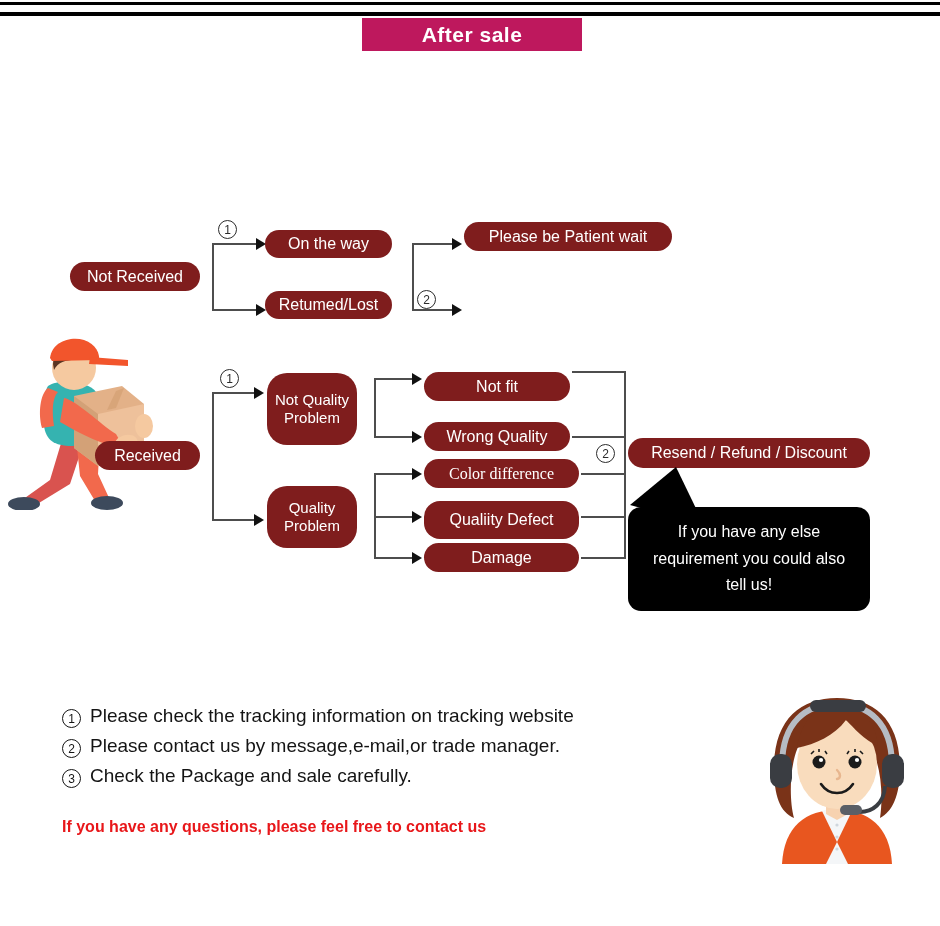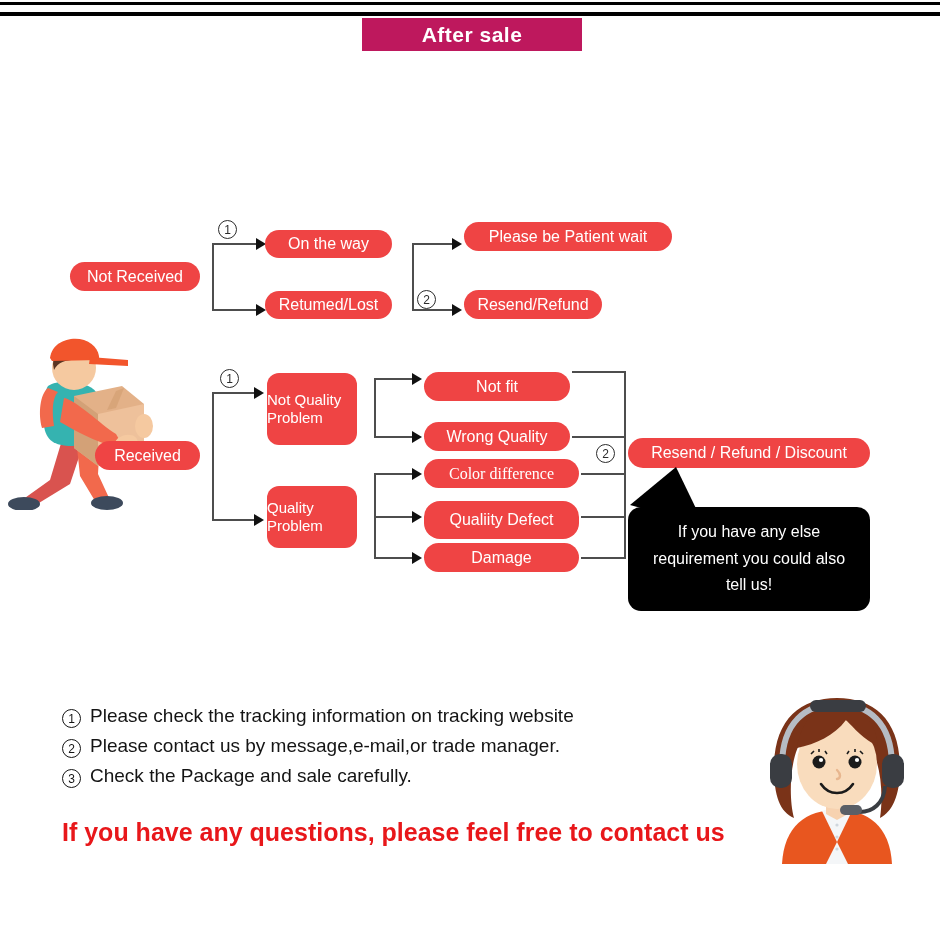--- a/index.html
+++ b/index.html
@@ -40,31 +40,31 @@
     font-weight: bold;
     letter-spacing: 0.5px;
     display: flex;
     align-items: center;
     justify-content: center;
   }
 
   
   .node {
     position: absolute;
-    background: #ef4444;
+    background: #7f1d1d;
     color: #ffffff;
     display: flex;
     align-items: center;
     justify-content: center;
-    text-align: left;
+    text-align: center;
     line-height: 1.08;
     box-sizing: border-box;
   }
   .pill { border-radius: 16px; }
-  .soft { border-radius: 12px; }
+  .soft { border-radius: 20px; }
 
   
   .marker {
     position: absolute;
     width: 19px;
     height: 19px;
     border: 1.4px solid #2b2b2b;
     border-radius: 50%;
     color: #2b2b2b;
     font-size: 12px;
@@ -143,21 +143,21 @@
     align-items: center;
     justify-content: center;
     margin-right: 9px;
     margin-top: 4px;
     box-sizing: border-box;
   }
   #red-line {
     position: absolute;
     left: 62px;
     top: 818px;
-    font-size: 25px;
+    font-size: 16px;
     font-weight: bold;
     color: #e8171a;
     white-space: nowrap;
   }
 
   
   #courier  { position: absolute; left: 4px;   top: 330px; }
   #agent    { position: absolute; left: 752px; top: 692px; }
 </style>
 </head>
@@ -187,21 +187,20 @@
   <div class="ln lv" style="left:412px; top:243px; width:2px; height:68px;"></div>
   <div class="ln lh" style="left:412px; top:243px; width:44px; height:2px;"></div>
   <div class="arrow" style="left:452px; top:238px;"></div>
   <div class="ln lh" style="left:412px; top:309px; width:44px; height:2px;"></div>
   <div class="arrow" style="left:452px; top:304px;"></div>
 
   <div class="marker" style="left:417px; top:290px;">2</div>
 
   <div class="node pill" style="left:464px; top:222px; width:208px; height:29px; font-size:16px;">Please be Patient wait</div>
 
-  <div class="node pill" style="left:464px; top:290px; width:138px; height:29px; font-size:16px;">Resend/Refund</div>
 
   <svg id="courier" width="160" height="180" viewBox="0 0 160 180">
 
     <path d="M58 110 L46 150 L18 170 L30 176 L66 154 L78 118 Z" fill="#d9534f"></path>
 
     <ellipse cx="20" cy="174" rx="16" ry="7" fill="#3d4a5c"></ellipse>
 
     <path d="M72 108 L76 146 L94 176 L106 170 L94 144 L96 110 Z" fill="#f2694c"></path>
 
     <ellipse cx="103" cy="173" rx="16" ry="7" fill="#3d4a5c"></ellipse>

